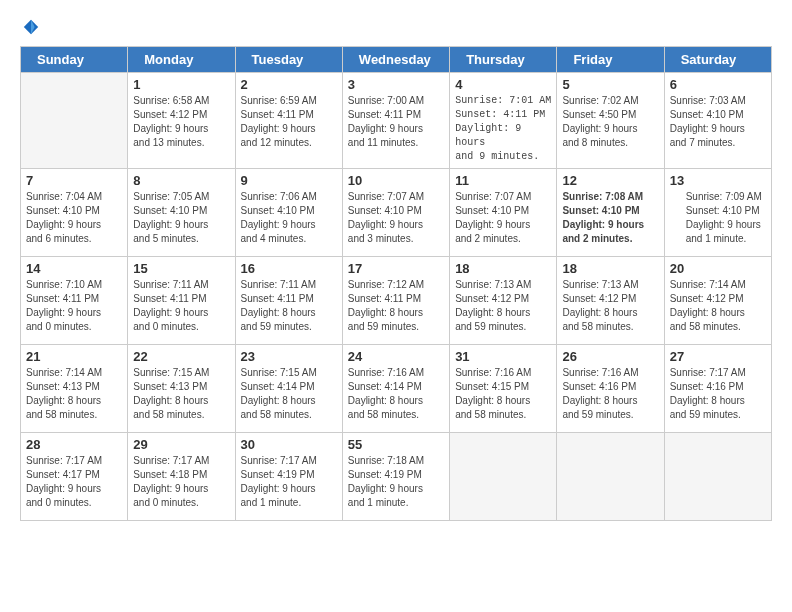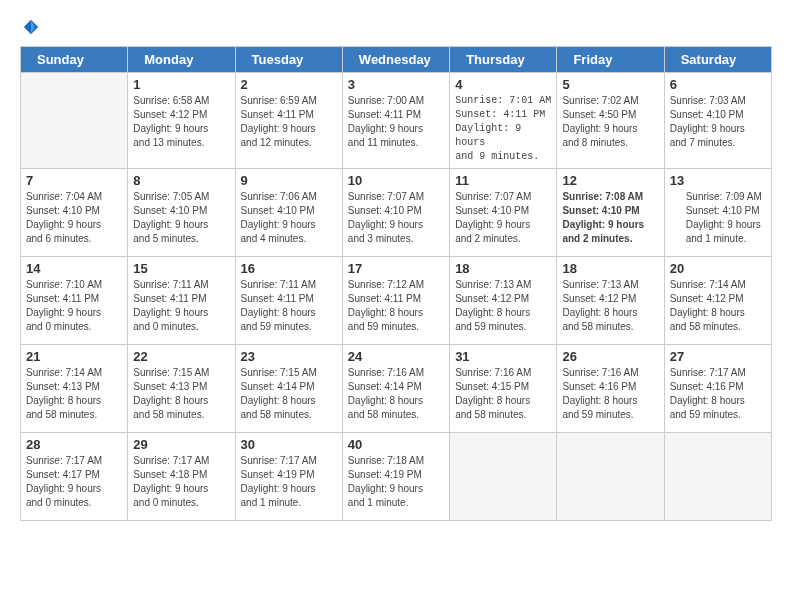--- a/index.html
+++ b/index.html
@@ -339,21 +339,21 @@
 and 0 minutes.</div>
           </td>
           <td>
             <span class="day-num">30</span>
             <div class="day-info" style="white-space: pre-line;">Sunrise: 7:17 AM
 Sunset: 4:19 PM
 Daylight: 9 hours
 and 1 minute.</div>
           </td>
           <td>
-            <span class="day-num">40</span>
+            <span class="day-num">55</span>
             <div class="day-info" style="white-space: pre-line;">Sunrise: 7:18 AM
 Sunset: 4:19 PM
 Daylight: 9 hours
 and 1 minute.</div>
           </td>
           <td class="empty"></td>
           <td class="empty"></td>
           <td class="empty"></td>
         </tr>
       </tbody>

